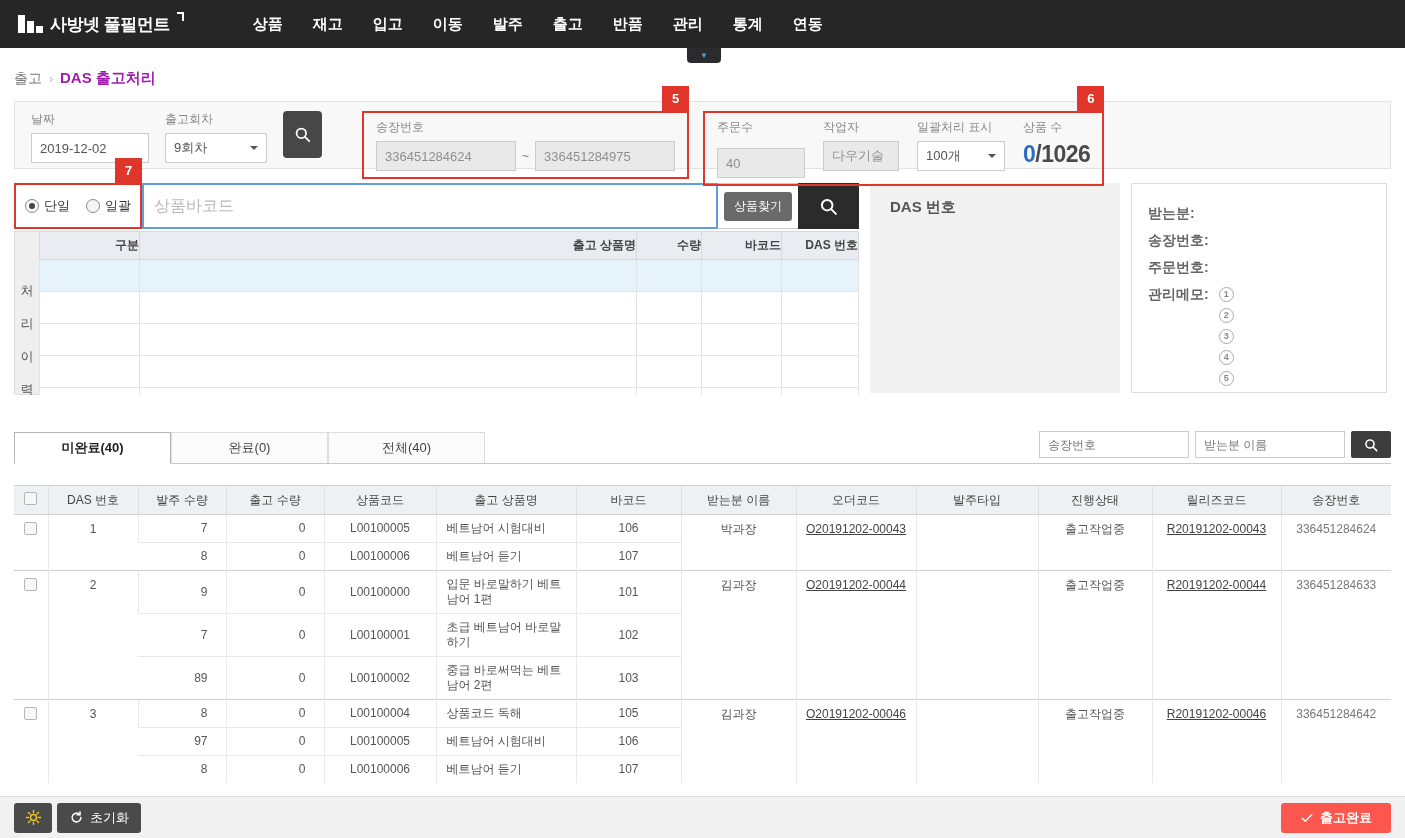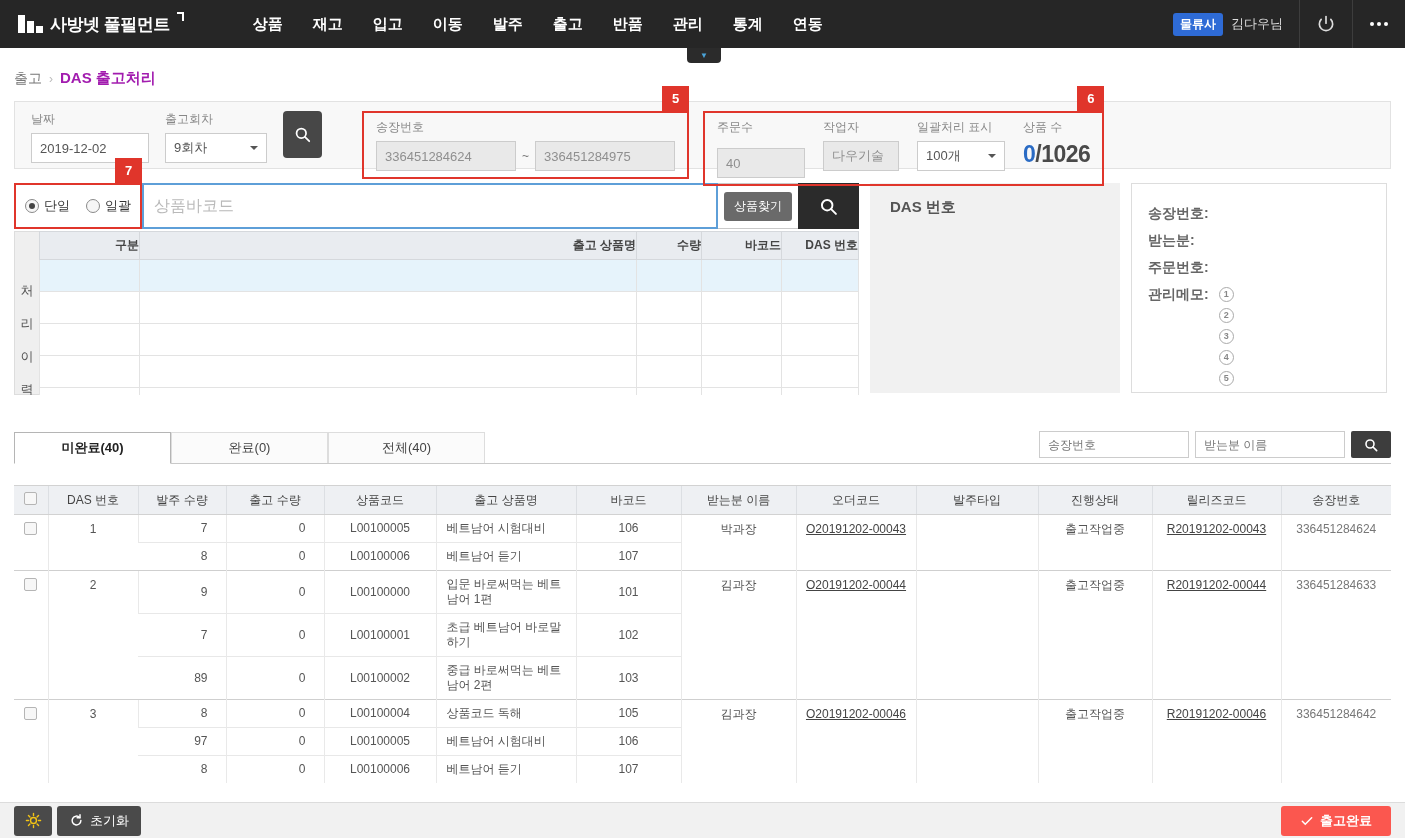--- a/index.html
+++ b/index.html
@@ -129,21 +129,21 @@
 .main-table td.num { text-align:right; padding-right:18px; }
 .main-table td.ctr { text-align:center; }
 .main-table td.name { text-align:left; padding-left:10px; }
 .main-table td.top { vertical-align:top; padding-top:7px; }
 .main-table td.inv { color:#777; }
 .cbx { display:inline-block; width:13px; height:13px; border:1px solid #b5b5b5; border-radius:2px;
   background:#f7f7f7; cursor:pointer; }
 .tlink { color:#444; text-decoration:underline; font-weight:500; cursor:pointer; }
 
 
-.bottom-bar { position:fixed; left:0; right:0; bottom:0; height:36px; background:#f1f1f1;
+.bottom-bar { position:fixed; left:0; right:0; bottom:0; height:42px; background:#f1f1f1;
   border-top:1px solid #dcdcdc; display:flex; align-items:center; justify-content:space-between;
   padding:0 14px; }
 .foot-left { display:flex; gap:5px; }
 .icon-btn { width:38px; height:30px; background:#4a4a4a; border:none; border-radius:3px;
   display:flex; align-items:center; justify-content:center; cursor:pointer; }
 .reset-btn { height:30px; background:#4a4a4a; color:#fff; border:none; border-radius:3px;
   padding:0 12px; font-size:13px; display:flex; align-items:center; gap:6px; cursor:pointer;
   font-family:inherit; }
 .complete-btn { height:30px; background:#fb574f; color:#fff; border:none; border-radius:3px;
   padding:0 19px; font-size:13px; font-weight:bold; display:flex; align-items:center; gap:6px;
@@ -168,39 +168,20 @@
         <div class="nav-item">재고</div>
         <div class="nav-item">입고</div>
         <div class="nav-item">이동</div>
         <div class="nav-item">발주</div>
         <div class="nav-item">출고</div>
         <div class="nav-item">반품</div>
         <div class="nav-item">관리</div>
         <div class="nav-item">통계</div>
         <div class="nav-item">연동</div>
       </nav>
-  </div>
-  <div class="nav-right">
-    <span class="role-badge">물류사</span>
-    <span class="user-name">김다우님</span>
-    <span class="nav-divider"></span>
-    <button class="nav-icon-btn">
-      <svg width="20" height="20" viewBox="0 0 24 24" fill="none" stroke="#ddd" stroke-width="2" stroke-linecap="round">
-          <path d="M12 3v8"></path>
-          <path d="M6.2 6.5a8 8 0 1 0 11.6 0"></path>
-        </svg>
-    </button>
-    <span class="nav-divider"></span>
-    <button class="nav-icon-btn">
-      <span class="dots">
-          <i></i>
-          <i></i>
-          <i></i>
-        </span>
-    </button>
   </div>
 </header>
 <div class="nav-caret">
   <span>▼</span>
 </div>
 
 <div class="content">
 
   <div class="breadcrumb">
     <span class="bc-section">출고</span>
@@ -350,22 +331,22 @@
             </tbody>
         </table>
       </div>
     </div>
 
     <div class="das-panel">
       <div class="das-title">DAS 번호</div>
     </div>
 
     <div class="info-panel">
+      <div class="info-row">받는분:</div>
       <div class="info-row">송장번호:</div>
-      <div class="info-row">받는분:</div>
       <div class="info-row">주문번호:</div>
       <div class="info-row memo-row">
         <span>관리메모:</span>
         <span class="memo-list">
             <div class="memo-circle">1</div>
             <div class="memo-circle">2</div>
             <div class="memo-circle">3</div>
             <div class="memo-circle">4</div>
             <div class="memo-circle">5</div>
           </span>
@@ -447,21 +428,21 @@
             <td class="ctr">L00100006</td>
             <td class="name">베트남어 듣기</td>
             <td class="ctr">107</td>
           </tr>
           <tr class="group-first">
             <td class="ctr top" rowspan="3"><span class="cbx"></span></td>
             <td class="ctr top" rowspan="3">2</td>
             <td class="num">9</td>
             <td class="num">0</td>
             <td class="ctr">L00100000</td>
-            <td class="name">입문 바로써먹는 베트남어 1편</td>
+            <td class="name">입문 바로말하기 베트남어 1편</td>
             <td class="ctr">101</td>
             <td class="ctr top" rowspan="3">김과장</td>
             <td class="ctr top" rowspan="3"><a class="tlink">O20191202-00044</a></td>
             <td class="ctr top" rowspan="3"></td>
             <td class="ctr top" rowspan="3">출고작업중</td>
             <td class="ctr top" rowspan="3"><a class="tlink">R20191202-00044</a></td>
             <td class="ctr top inv" rowspan="3">336451284633</td>
           </tr>
           <tr class="group-inner">
             <td class="num">7</td>

